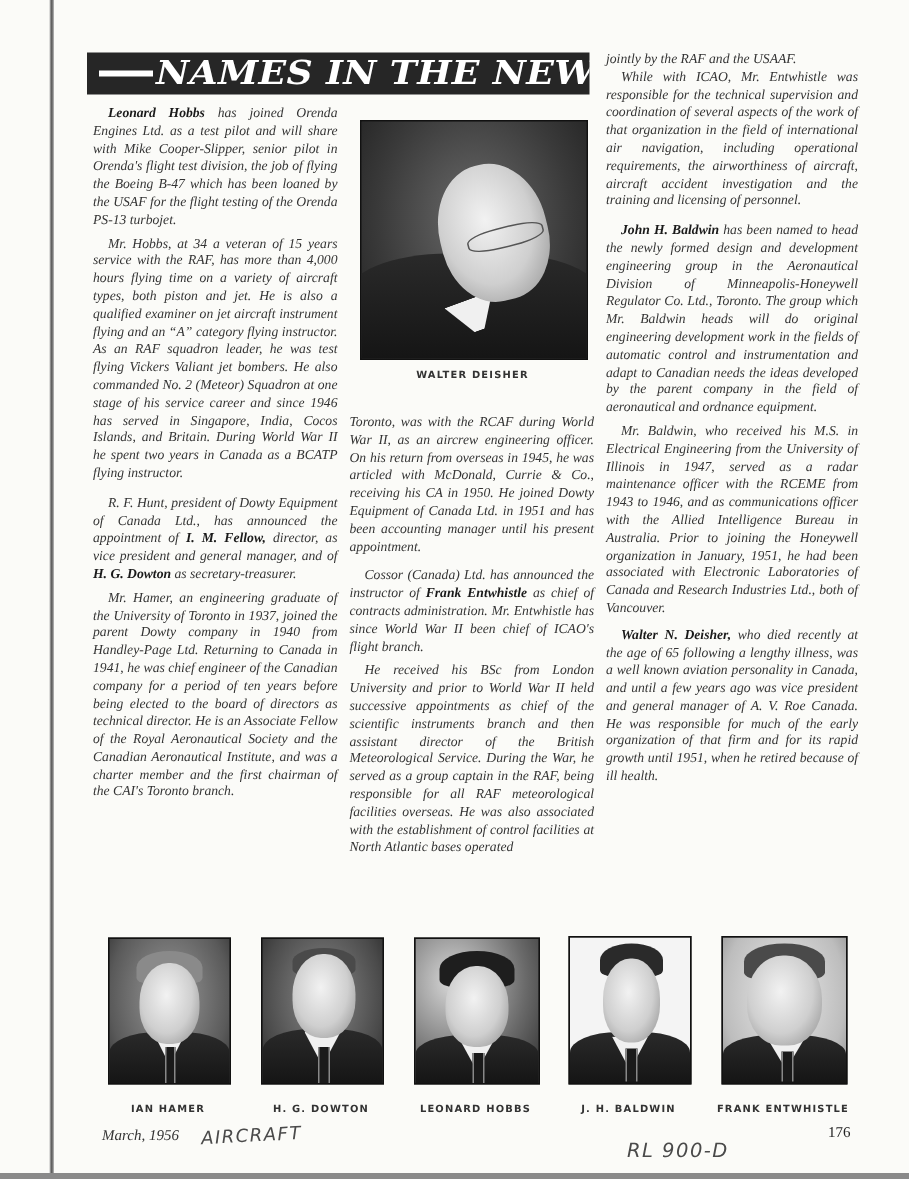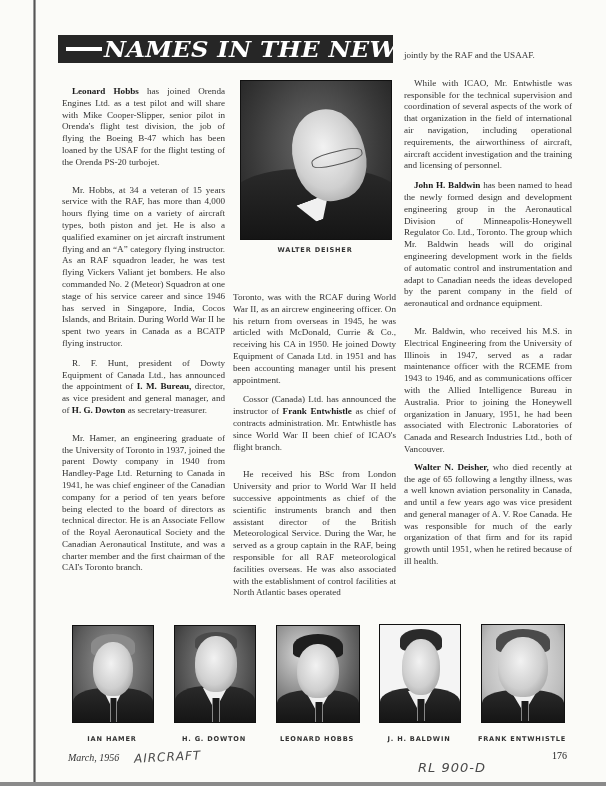--- a/index.html
+++ b/index.html
@@ -31,21 +31,21 @@
     color: #fff; font-family: "DejaVu Serif", serif; font-weight: bold;
     font-style: italic; font-size: 22px; letter-spacing: 0.2px;
     white-space: nowrap; transform: scaleX(1.1); transform-origin: left center;
   }
   .col {
     position: absolute; font-size: 9.1px; line-height: 11.8px;
     text-align: justify; hyphens: manual;
     font-family: "Liberation Serif", "DejaVu Serif", serif;
     color: #333;
   }
-  .col p { margin: 16px 0 4px 0; text-indent: 10px; }
+  .col p { margin: 0 0 4px 0; text-indent: 10px; font-style: italic; }
   .col b { color: #1a1a1a; font-weight: bold; }
   #col-left { left: 62px; top: 70px; width: 163px; }
   #col-mid { left: 233px; top: 276px; width: 163px; }
   #col-right { left: 404px; top: 34px; width: 168px; }
   .photo {
     position: absolute; background: #2b2b2b; border: 1px solid #111;
     overflow: hidden;
   }
   .photo .bg {
     position: absolute; inset: 0;
@@ -94,23 +94,23 @@
 
 <div class="binding-line"></div>
 <div class="bottom-edge"></div>
 
 <div class="banner">
   <span class="dash"></span>
   <span class="title">NAMES IN THE NEWS</span>
 </div>
 
 <div class="col" id="col-left">
-  <p><b>Leonard Hobbs</b><span> has joined Orenda Engines Ltd. as a test pilot and will share with Mike Cooper-Slipper, senior pilot in Orenda's flight test division, the job of flying the Boeing B-47 which has been loaned by the USAF for the flight testing of the Orenda PS-20 turbojet.</span></p>
+  <p><b>Leonard Hobbs</b><span> has joined Orenda Engines Ltd. as a test pilot and will share with Mike Cooper-Slipper, senior pilot in Orenda's flight test division, the job of flying the Boeing B-47 which has been loaned by the USAF for the flight testing of the Orenda PS-13 turbojet.</span></p>
   <p><span>Mr. Hobbs, at 34 a veteran of 15 years service with the RAF, has more than 4,000 hours flying time on a variety of aircraft types, both piston and jet. He is also a qualified examiner on jet aircraft instrument flying and an “A” category flying instructor. As an RAF squadron leader, he was test flying Vickers Valiant jet bombers. He also commanded No. 2 (Meteor) Squadron at one stage of his service career and since 1946 has served in Singapore, India, Cocos Islands, and Britain. During World War II he spent two years in Canada as a BCATP flying instructor.</span></p>
-  <p style="margin-top:8px"><span>R. F. Hunt, president of Dowty Equipment of Canada Ltd., has announced the appointment of </span><b>I. M. Bureau,</b><span> director, as vice president and general manager, and of </span><b>H. G. Dowton</b><span> as secretary-treasurer.</span></p>
+  <p style="margin-top:8px"><span>R. F. Hunt, president of Dowty Equipment of Canada Ltd., has announced the appointment of </span><b>I. M. Fellow,</b><span> director, as vice president and general manager, and of </span><b>H. G. Dowton</b><span> as secretary-treasurer.</span></p>
   <p><span>Mr. Hamer, an engineering graduate of the University of Toronto in 1937, joined the parent Dowty company in 1940 from Handley-Page Ltd. Returning to Canada in 1941, he was chief engineer of the Canadian company for a period of ten years before being elected to the board of directors as technical director. He is an Associate Fellow of the Royal Aeronautical Society and the Canadian Aeronautical Institute, and was a charter member and the first chairman of the CAI's Toronto branch.</span></p>
 </div>
 
 <div class="photo" style="left:240px; top:80px; width:150px; height:158px;">
   <div class="bg"></div>
   <div class="suit" style="height:70px; left:-10px; right:-10px;"></div>
   <div class="collar" style="left:58px; top:118px; width:34px; height:22px; transform:rotate(-20deg);"></div>
   <div class="face" style="left:52px; top:28px; width:72px; height:92px; transform:rotate(-14deg);"></div>
   <div style="position:absolute; left:70px; top:70px; width:50px; height:12px; border:1px solid #555; border-radius:40%; transform:rotate(-14deg);"></div>
 </div>

